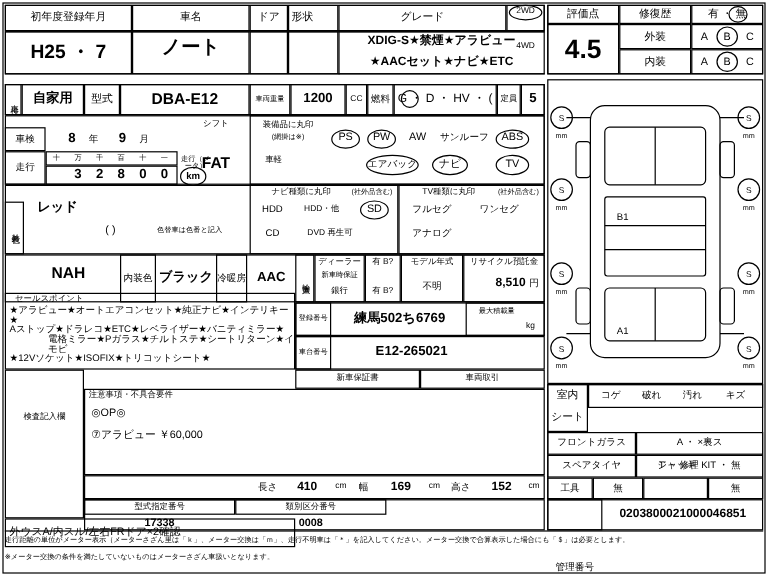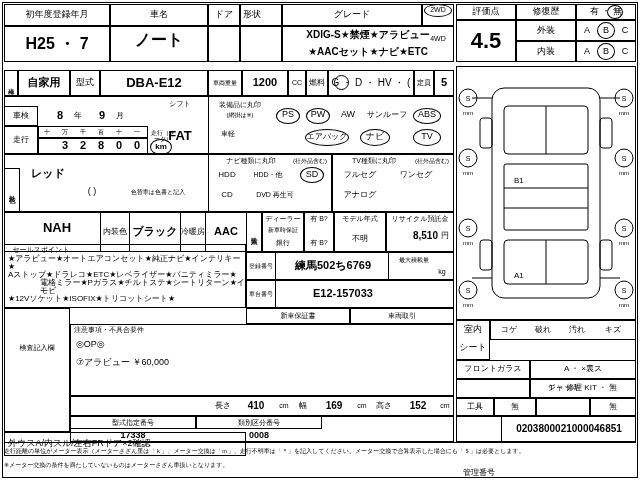--- a/index.html
+++ b/index.html
@@ -218,21 +218,21 @@
   <div class="bx" style="left:246px;top:252px;width:30px;height:28px;"></div>
   <div class="lbl t6" style="left:246px;top:252px;width:30px;height:28px;">登録番号</div>
   <div class="lbl t11 v" style="left:278px;top:252px;width:110px;height:28px;">練馬502ち6769</div>
   <div class="bx" style="left:388px;top:252px;width:66px;height:28px;"></div>
   <div class="lbl t6" style="left:388px;top:252px;width:52px;height:16px;">最大積載量</div>
   <div class="lbl t7" style="left:432px;top:266px;width:20px;height:12px;">kg</div>
 
   <div class="bx" style="left:246px;top:280px;width:208px;height:28px;"></div>
   <div class="bx" style="left:246px;top:280px;width:30px;height:28px;"></div>
   <div class="lbl t6" style="left:246px;top:280px;width:30px;height:28px;">車台番号</div>
-  <div class="lbl t11 v" style="left:278px;top:280px;width:130px;height:28px;">E12-157033</div>
+  <div class="lbl t11 v" style="left:278px;top:280px;width:130px;height:28px;">E12-265021</div>
 
   <div class="bx" style="left:4px;top:244px;width:242px;height:64px;"></div>
   <div class="lbl t7" style="left:6px;top:245px;width:70px;height:10px;">セールスポイント</div>
   <div class="lbl t8 left" style="left:6px;top:257px;width:238px;height:12px;">★アラビュー★オートエアコンセット★純正ナビ★インテリキー★</div>
   <div class="lbl t8 left" style="left:6px;top:269px;width:238px;height:12px;">Aストップ★ドラレコ★ETC★レベライザー★バニティミラー★</div>
   <div class="lbl t8 left" style="left:6px;top:281px;width:210px;height:12px;margin-left:32px;">電格ミラー★Pガラス★チルトステ★シートリターン★イモビ</div>
   <div class="lbl t8 left" style="left:6px;top:293px;width:238px;height:12px;">★12Vソケット★ISOFIX★トリコットシート★</div>
 
   <div class="bx" style="left:4px;top:308px;width:66px;height:124px;"></div>
   <div class="lbl t7" style="left:4px;top:340px;width:66px;height:16px;">検査記入欄</div>
@@ -330,20 +330,21 @@
   <div class="lbl t8" style="left:526px;top:320px;width:34px;height:20px;">破れ</div>
   <div class="lbl t8" style="left:560px;top:320px;width:34px;height:20px;">汚れ</div>
   <div class="lbl t8" style="left:594px;top:320px;width:38px;height:20px;">キズ</div>
 
   <div class="bx" style="left:456px;top:360px;width:74px;height:19px;"></div>
   <div class="lbl t8" style="left:456px;top:360px;width:74px;height:19px;">フロントガラス</div>
   <div class="bx" style="left:530px;top:360px;width:106px;height:19px;"></div>
   <div class="lbl t8" style="left:530px;top:360px;width:106px;height:19px;">A ・ ×裏ス</div>
 
   <div class="bx" style="left:456px;top:379px;width:74px;height:19px;"></div>
+  <div class="lbl t8" style="left:456px;top:379px;width:74px;height:19px;">スペアタイヤ</div>
   <div class="bx" style="left:530px;top:379px;width:106px;height:19px;"></div>
   <div class="lbl t8" style="left:530px;top:379px;width:106px;height:19px;">T ・ 修理 KIT ・ 無</div>
 
   <div class="bx" style="left:456px;top:398px;width:38px;height:18px;"></div>
   <div class="lbl t8" style="left:456px;top:398px;width:38px;height:18px;">工具</div>
   <div class="bx" style="left:494px;top:398px;width:42px;height:18px;"></div>
   <div class="lbl t8" style="left:494px;top:398px;width:42px;height:18px;">無</div>
   <div class="bx" style="left:536px;top:398px;width:54px;height:18px;"></div>
   <div class="lbl t8" style="left:536px;top:379px;width:56px;height:18px;">ジャッキ</div>
   <div class="bx" style="left:590px;top:398px;width:46px;height:18px;"></div>

